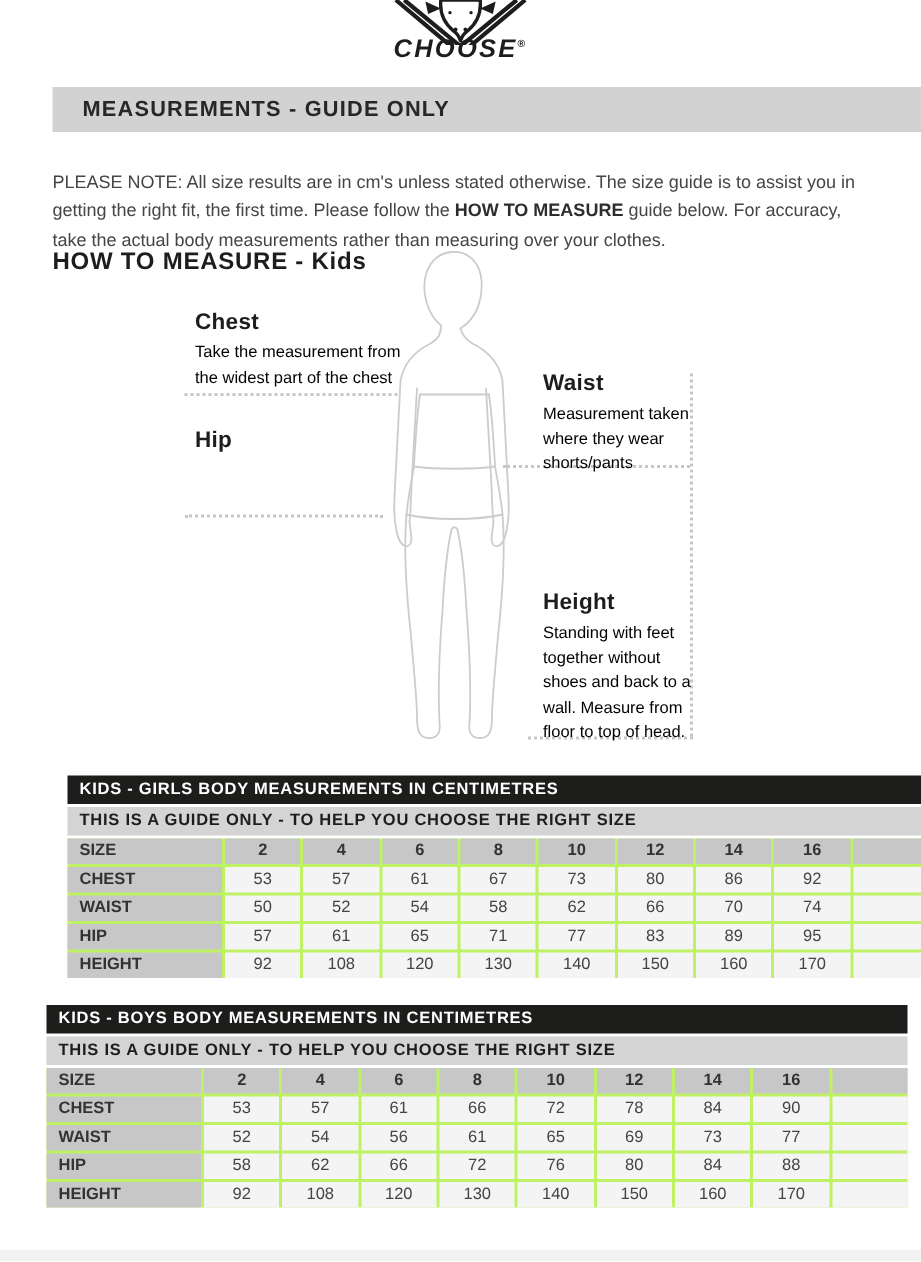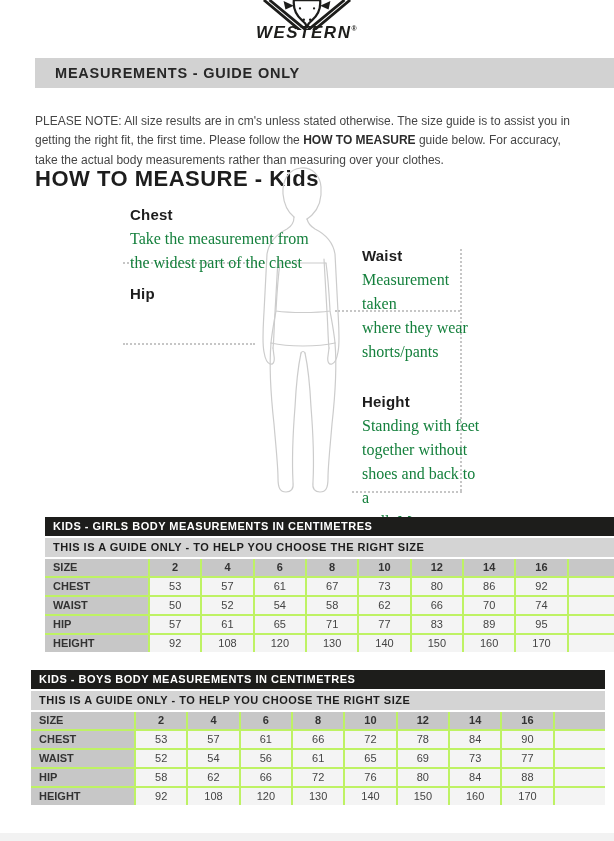--- a/index.html
+++ b/index.html
@@ -16,27 +16,27 @@
   
   .titlebar{position:absolute;left:35px;top:58px;width:612px;height:30px;box-sizing:border-box;
             background:#d2d2d2;color:#272727;font-size:14.5px;font-weight:bold;
             letter-spacing:.8px;line-height:30px;padding-left:20px;}
 
   
   .note{position:absolute;left:35px;top:100px;width:548px;font-size:12px;color:#454545;
         line-height:1.62;}
   .note b{color:#2d2d2d;}
 
-  .htm-heading{position:absolute;left:35px;top:166px;font-size:22px;font-weight:bold;
+  .htm-heading{position:absolute;left:35px;top:166px;font-size:16px;font-weight:bold;
                letter-spacing:.5px;color:#1d1d1d;}
 
   
   .m-label{position:absolute;}
   .m-title{font-size:15px;font-weight:bold;color:#1d1d1d;margin-bottom:4px;letter-spacing:.2px;}
-  .m-desc{font-size:16px;color:#15803d;line-height:1.5;white-space:pre-line;font-family:Liberation Serif, serif;}
+  .m-desc{font-size:11px;color:#000000;line-height:1.5;white-space:pre-line;}
 
   
   .dot-h{position:absolute;height:0;border-top:2px dotted #c6c6c6;}
   .dot-v{position:absolute;width:0;border-left:2px dotted #c6c6c6;}
 
   .figure{position:absolute;left:238px;top:162px;}
 
   
   .table-block{position:absolute;left:20px;width:574px;}
   .tb-girls{top:517px;padding-left:25px;} .tb-boys{top:670px;padding-left:11px;}
@@ -60,21 +60,21 @@
   <div class="logo">
     <svg width="92" height="30" viewBox="0 0 96 32">
       <path d="M2,0 L45,36 M8,0 L48,33 M94,0 L51,36 M88,0 L48,33" fill="none" stroke="#1d1d1b" stroke-width="3"></path>
       <path d="M23,1 L34,6 L25,10 Z M73,1 L62,6 L71,10 Z" fill="#1d1d1b"></path>
       <path d="M34,0 C33,10 37,17 43,22 C46,24 47,26 48,29 C49,26 50,24 53,22 C59,17 63,10 62,0 Z" fill="#ffffff" stroke="#1d1d1b" stroke-width="2.4" stroke-linejoin="round"></path>
       <circle cx="44.5" cy="21" r="1.4" fill="#1d1d1b"></circle>
       <circle cx="51.5" cy="21" r="1.4" fill="#1d1d1b"></circle>
       <circle cx="40.5" cy="9" r="1.2" fill="#1d1d1b"></circle>
       <circle cx="55.5" cy="9" r="1.2" fill="#1d1d1b"></circle>
     </svg>
-    <div class="wordmark"><span>WESTERN</span><sup>®</sup></div>
+    <div class="wordmark"><span>CHOOSE</span><sup>®</sup></div>
   </div>
 
   <div class="titlebar">MEASUREMENTS - GUIDE ONLY</div>
 
   <p class="note"><span>PLEASE NOTE:  All size results are in cm's unless stated otherwise. The size guide is to assist you in getting the right fit, the first time. Please follow the </span><b>HOW TO MEASURE</b><span> guide below. For accuracy, take the actual body measurements rather than measuring over your clothes.</span></p>
 
   <div class="htm-heading">HOW TO MEASURE - Kids</div>
 
   <svg class="figure" width="140" height="345" viewBox="0 0 140 345">
     <g fill="none" stroke="#cccccc" stroke-width="1.2" stroke-linecap="round">

